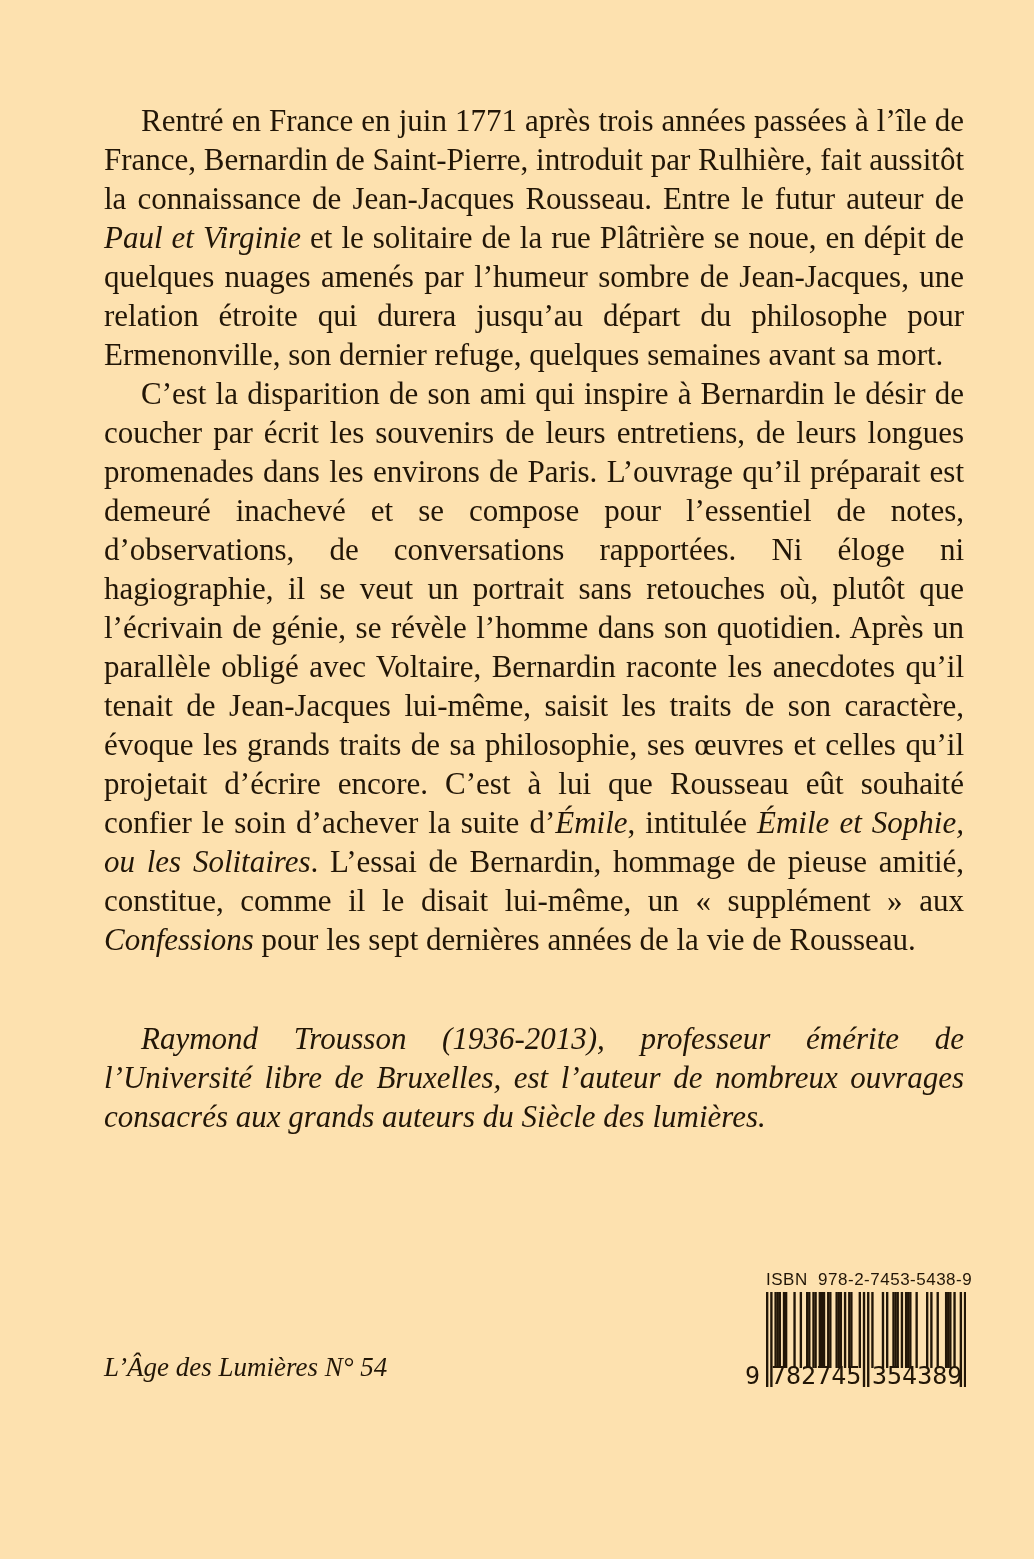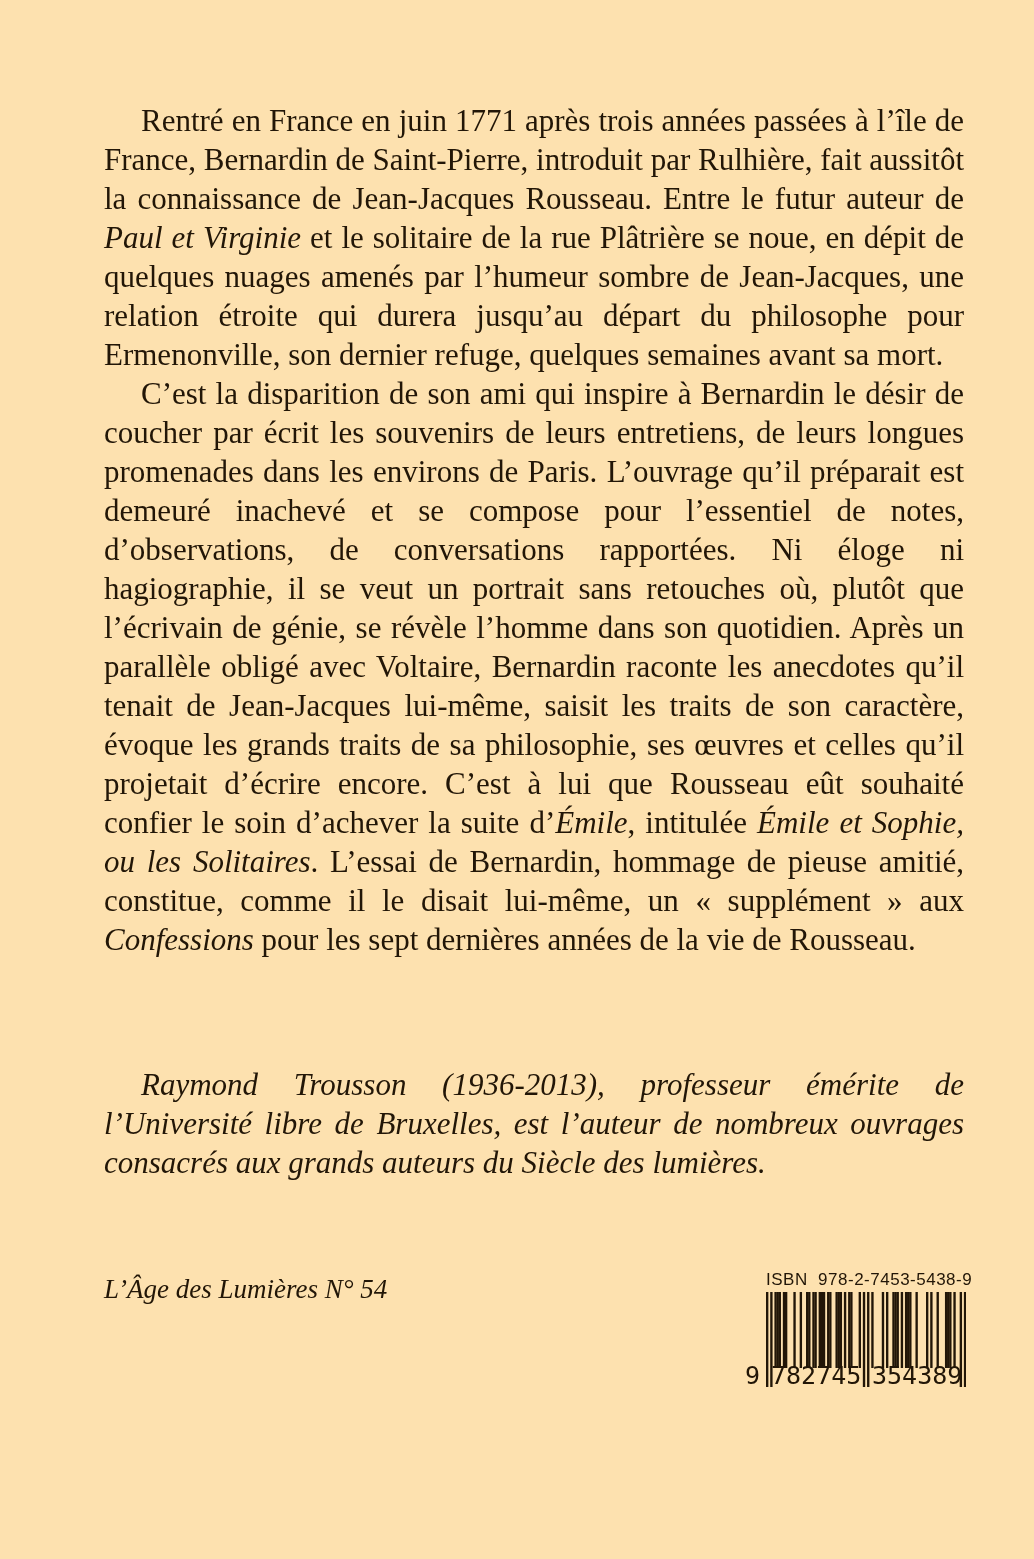--- a/index.html
+++ b/index.html
@@ -17,27 +17,27 @@
   }
   .body-text{
     position:absolute;
     left:104px;top:101px;width:860px;
     font-size:31px;line-height:39px;
     text-align:justify;
   }
   .body-text p{text-indent:37px;}
   .body-text em{font-style:italic;}
   .author-note{
-    margin-top:106px;
+    margin-top:60px;
     font-style:italic;
     font-family:Liberation Serif, serif;
   }
   .collection{
     position:absolute;
-    left:104px;top:1272px;
+    left:104px;top:1350px;
     font-size:27px;line-height:34px;
     font-style:italic;
     white-space:nowrap;
   }
   .barcode-block{
     position:absolute;
     left:742px;top:1270px;width:226px;
   }
   .isbn-label{
     margin-left:24px;width:200px;

